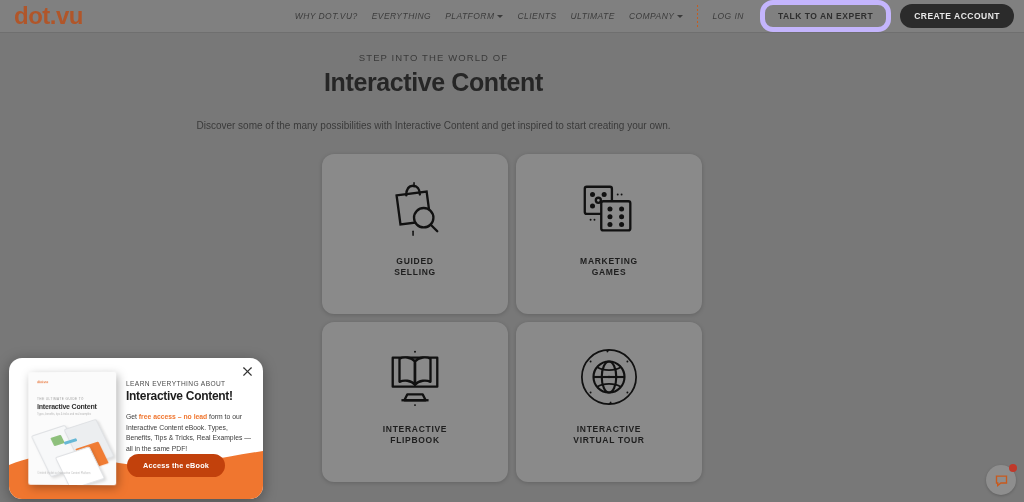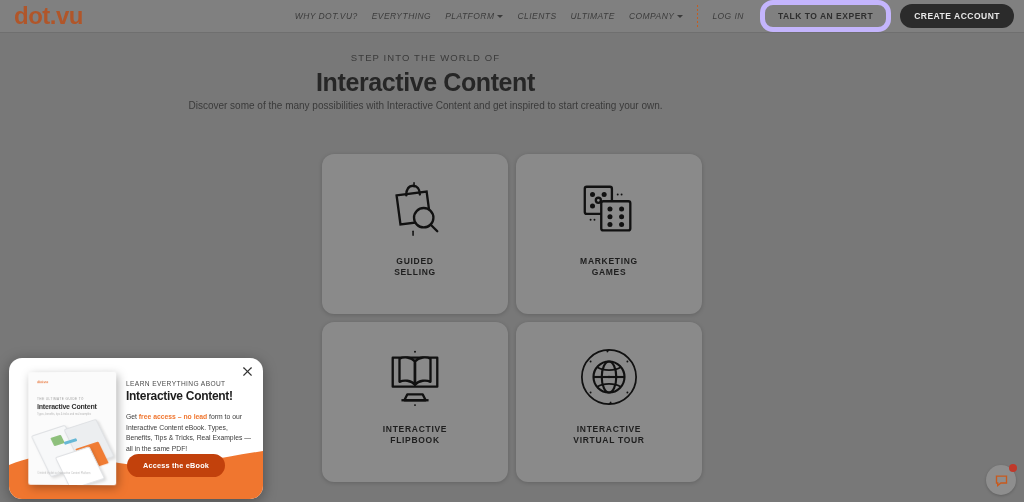--- a/index.html
+++ b/index.html
@@ -50,31 +50,31 @@
     border:5px solid #c4b5fd; border-radius:13px;
     padding:6px 13px; margin-left:9px; white-space:nowrap; cursor:pointer;
   }
   .btn-solid{
     font-size:8.5px; font-weight:700; letter-spacing:.5px; color:#e8e8e8;
     background:#2b2b2b; border-radius:13px;
     padding:7px 14px; margin-left:9px; white-space:nowrap; cursor:pointer;
   }
 
   
-  .hero{ position:absolute; top:52px; left:0; width:851px; text-align:center; }
+  .hero{ position:absolute; top:52px; left:8px; width:851px; text-align:center; }
   .eyebrow{
     font-size:9.5px; letter-spacing:1.1px; font-weight:500; color:#3a3a3a;
     text-transform:uppercase;
   }
   .title{
     font-size:25px; font-weight:700; color:#262626; letter-spacing:-0.4px;
     margin-top:5px; line-height:1.15;
   }
   .subtitle{
-    font-size:10px; color:#3a3a3a; line-height:1.45; margin-top:2px;
+    font-size:10px; color:#3a3a3a; line-height:1.45; margin-top:22px;
   }
 
   
   .grid{
     position:absolute; top:154px; left:322px;
     width:380px;
     display:grid; grid-template-columns:186px 186px; gap:8px 8px;
   }
   .card{
     width:186px; height:160px;

